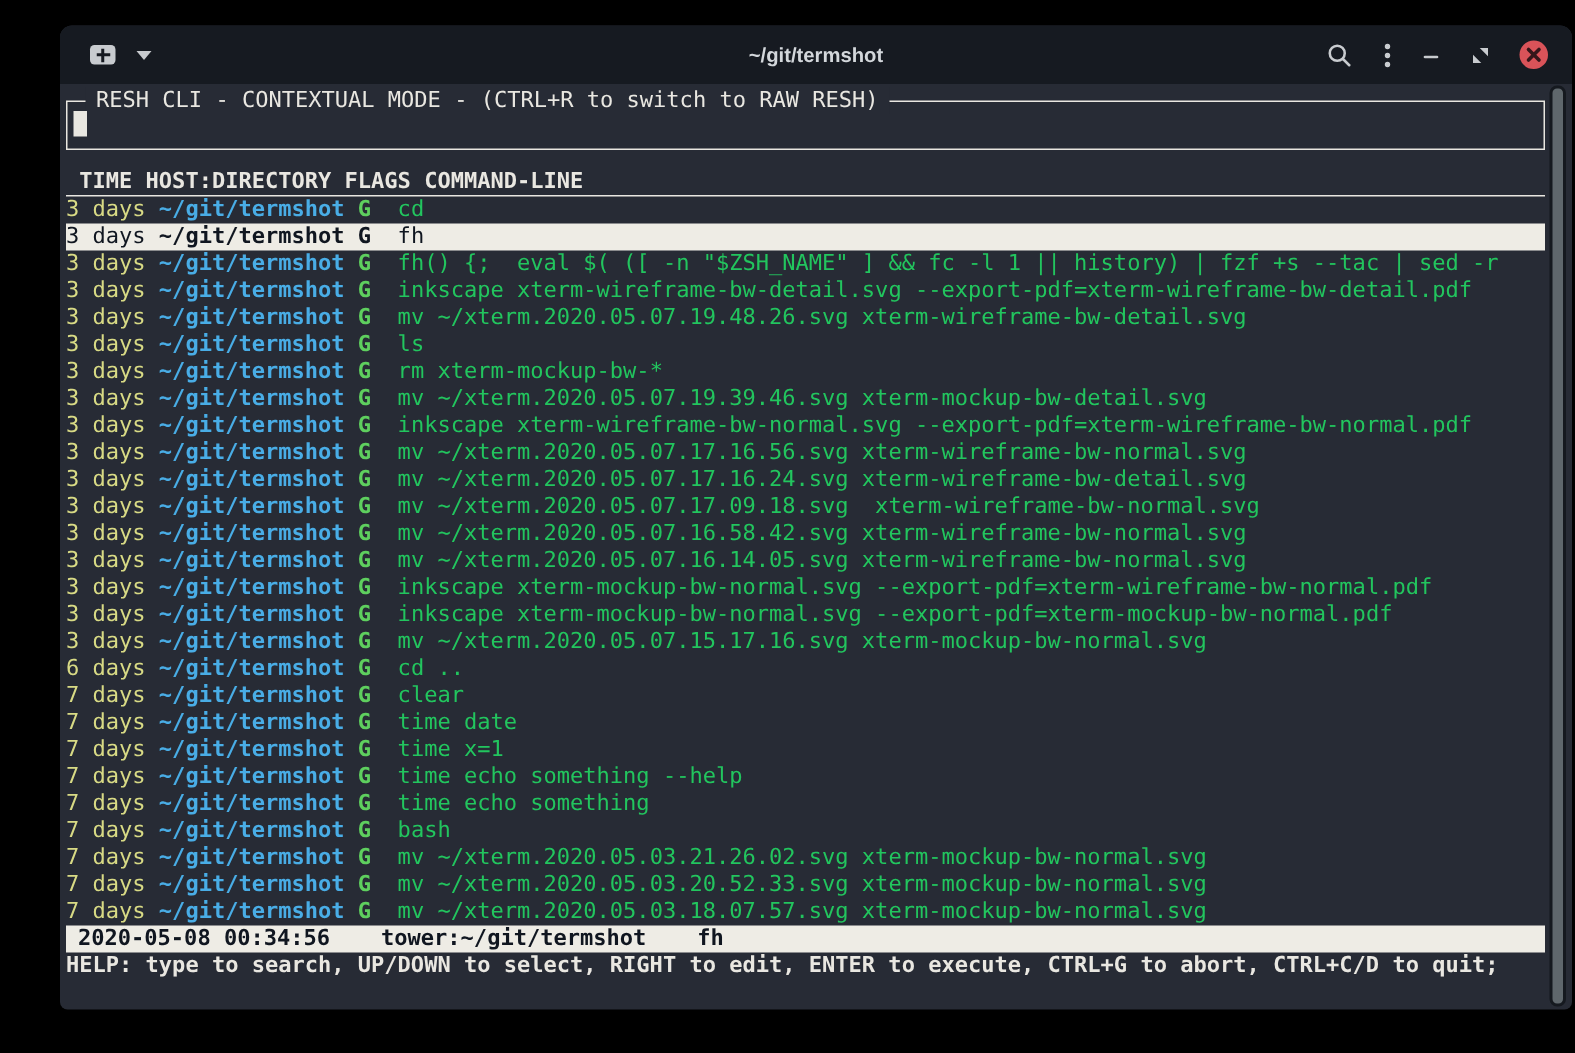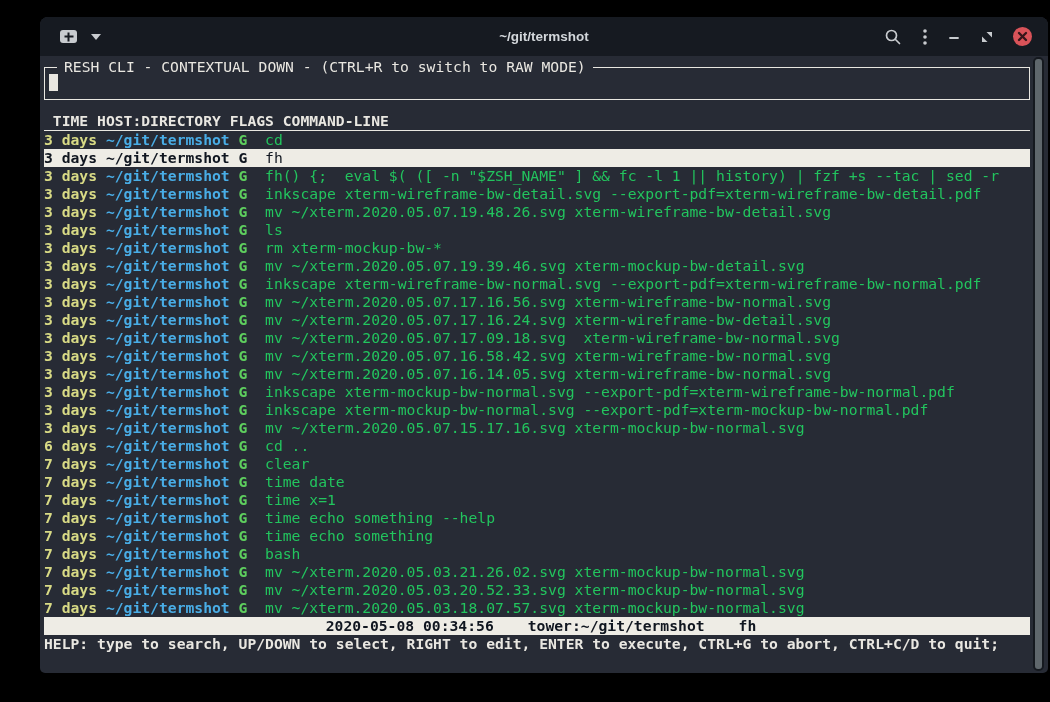--- a/index.html
+++ b/index.html
@@ -21,28 +21,28 @@
   .closebtn{width:19px;height:19px;border-radius:50%;background:#d95359;border:none;padding:0;display:flex;align-items:center;justify-content:center;cursor:pointer;}
   
   .term{position:relative;height:617px;font-size:14.7px;line-height:18px;color:#e9e7e1;}
   .term-inner{position:absolute;left:4px;top:0;width:986px;}
   .resh-box{position:relative;margin-top:11px;height:31px;border:1px solid #e9e7e1;}
   .resh-title{position:absolute;top:-10px;left:12px;background:#272b35;padding:0 7px;white-space:pre;}
   .cursor{position:absolute;left:4px;top:6px;width:9px;height:17px;background:#e9e7e1;}
   .gap{height:12px;}
   .thead{height:18px;white-space:pre;border-bottom:1px solid #e9e7e1;font-weight:bold;}
   .row{height:18px;white-space:pre;}
-  .row .time{color:#d8da85;font-weight:bold;}
+  .row .time{color:#d8da85;}
   .row .dir{color:#49ade6;font-weight:bold;}
   .row .flag{color:#5ecf5e;font-weight:bold;}
   .row .cmd{color:#22c55e;}
   .row.selected{background:#eeece5;}
   .row.selected .time,.row.selected .cmd{color:#101620;}
   .row.selected .dir,.row.selected .flag{color:#101620;}
-  .statusbar{height:18px;background:#eeece5;color:#101620;font-weight:bold;white-space:pre;padding-left:8px;box-sizing:border-box;text-align:center;}
+  .statusbar{height:18px;background:#eeece5;color:#101620;font-weight:bold;white-space:pre;padding-left:8px;box-sizing:border-box;}
   .statusbar span{margin-right:34px;}
   .statusbar span:last-child{margin-right:0;}
   .helpline{height:18px;white-space:pre;color:#e9e7e1;font-weight:bold;}
   .scroll-thumb{position:absolute;right:4px;top:1px;bottom:2px;width:7px;border-radius:5px;
                 background:#5f676c;border:2px solid #15191f;}
 </style>
 </head>
 <body>
 
 <div class="window">
@@ -90,21 +90,21 @@
           <line x1="9" y1="2" x2="2" y2="9" stroke="#35161a" stroke-width="2.4" stroke-linecap="round"></line>
         </svg>
       </button>
     </div>
   </div>
 
   <div class="term">
     <div class="term-inner">
 
       <div class="resh-box">
-        <span class="resh-title">RESH CLI - CONTEXTUAL DOWN - (CTRL+R to switch to RAW MODE)</span>
+        <span class="resh-title">RESH CLI - CONTEXTUAL MODE - (CTRL+R to switch to RAW RESH)</span>
         <span class="cursor"></span>
       </div>
 
       <div class="gap"></div>
 
       <div class="thead"> TIME HOST:DIRECTORY FLAGS COMMAND-LINE</div>
 
       <div id="rows">
 
       <div class="row"><span class="time">3 days </span><span class="dir">~/git/termshot</span><span class="flag"> G  </span><span class="cmd">cd</span></div>

